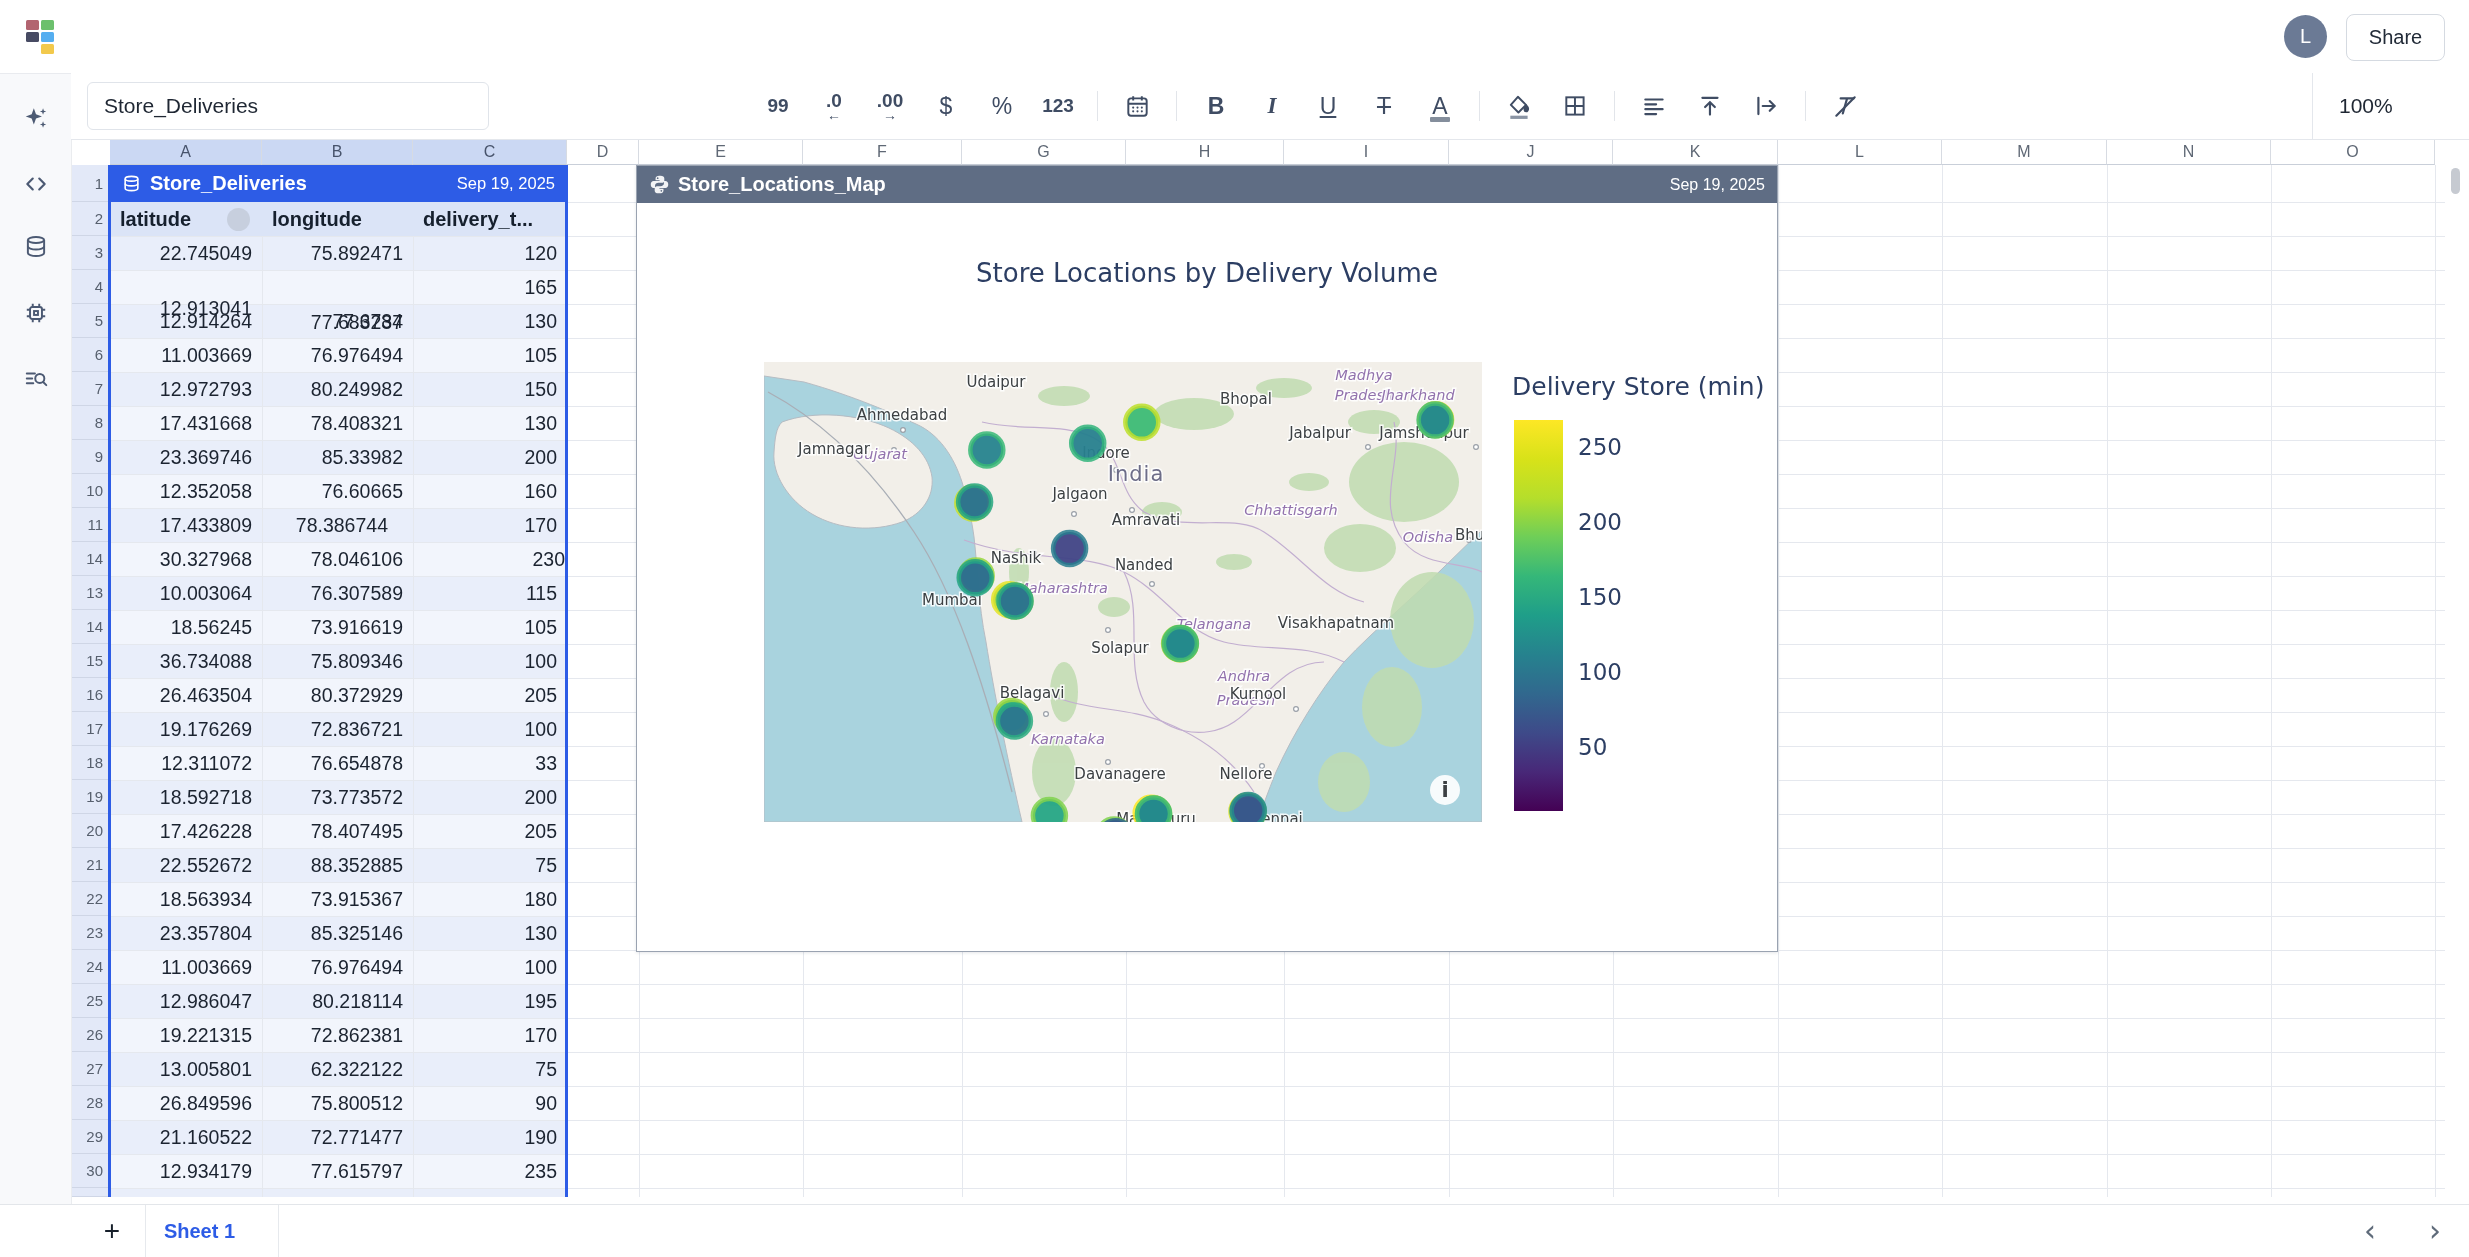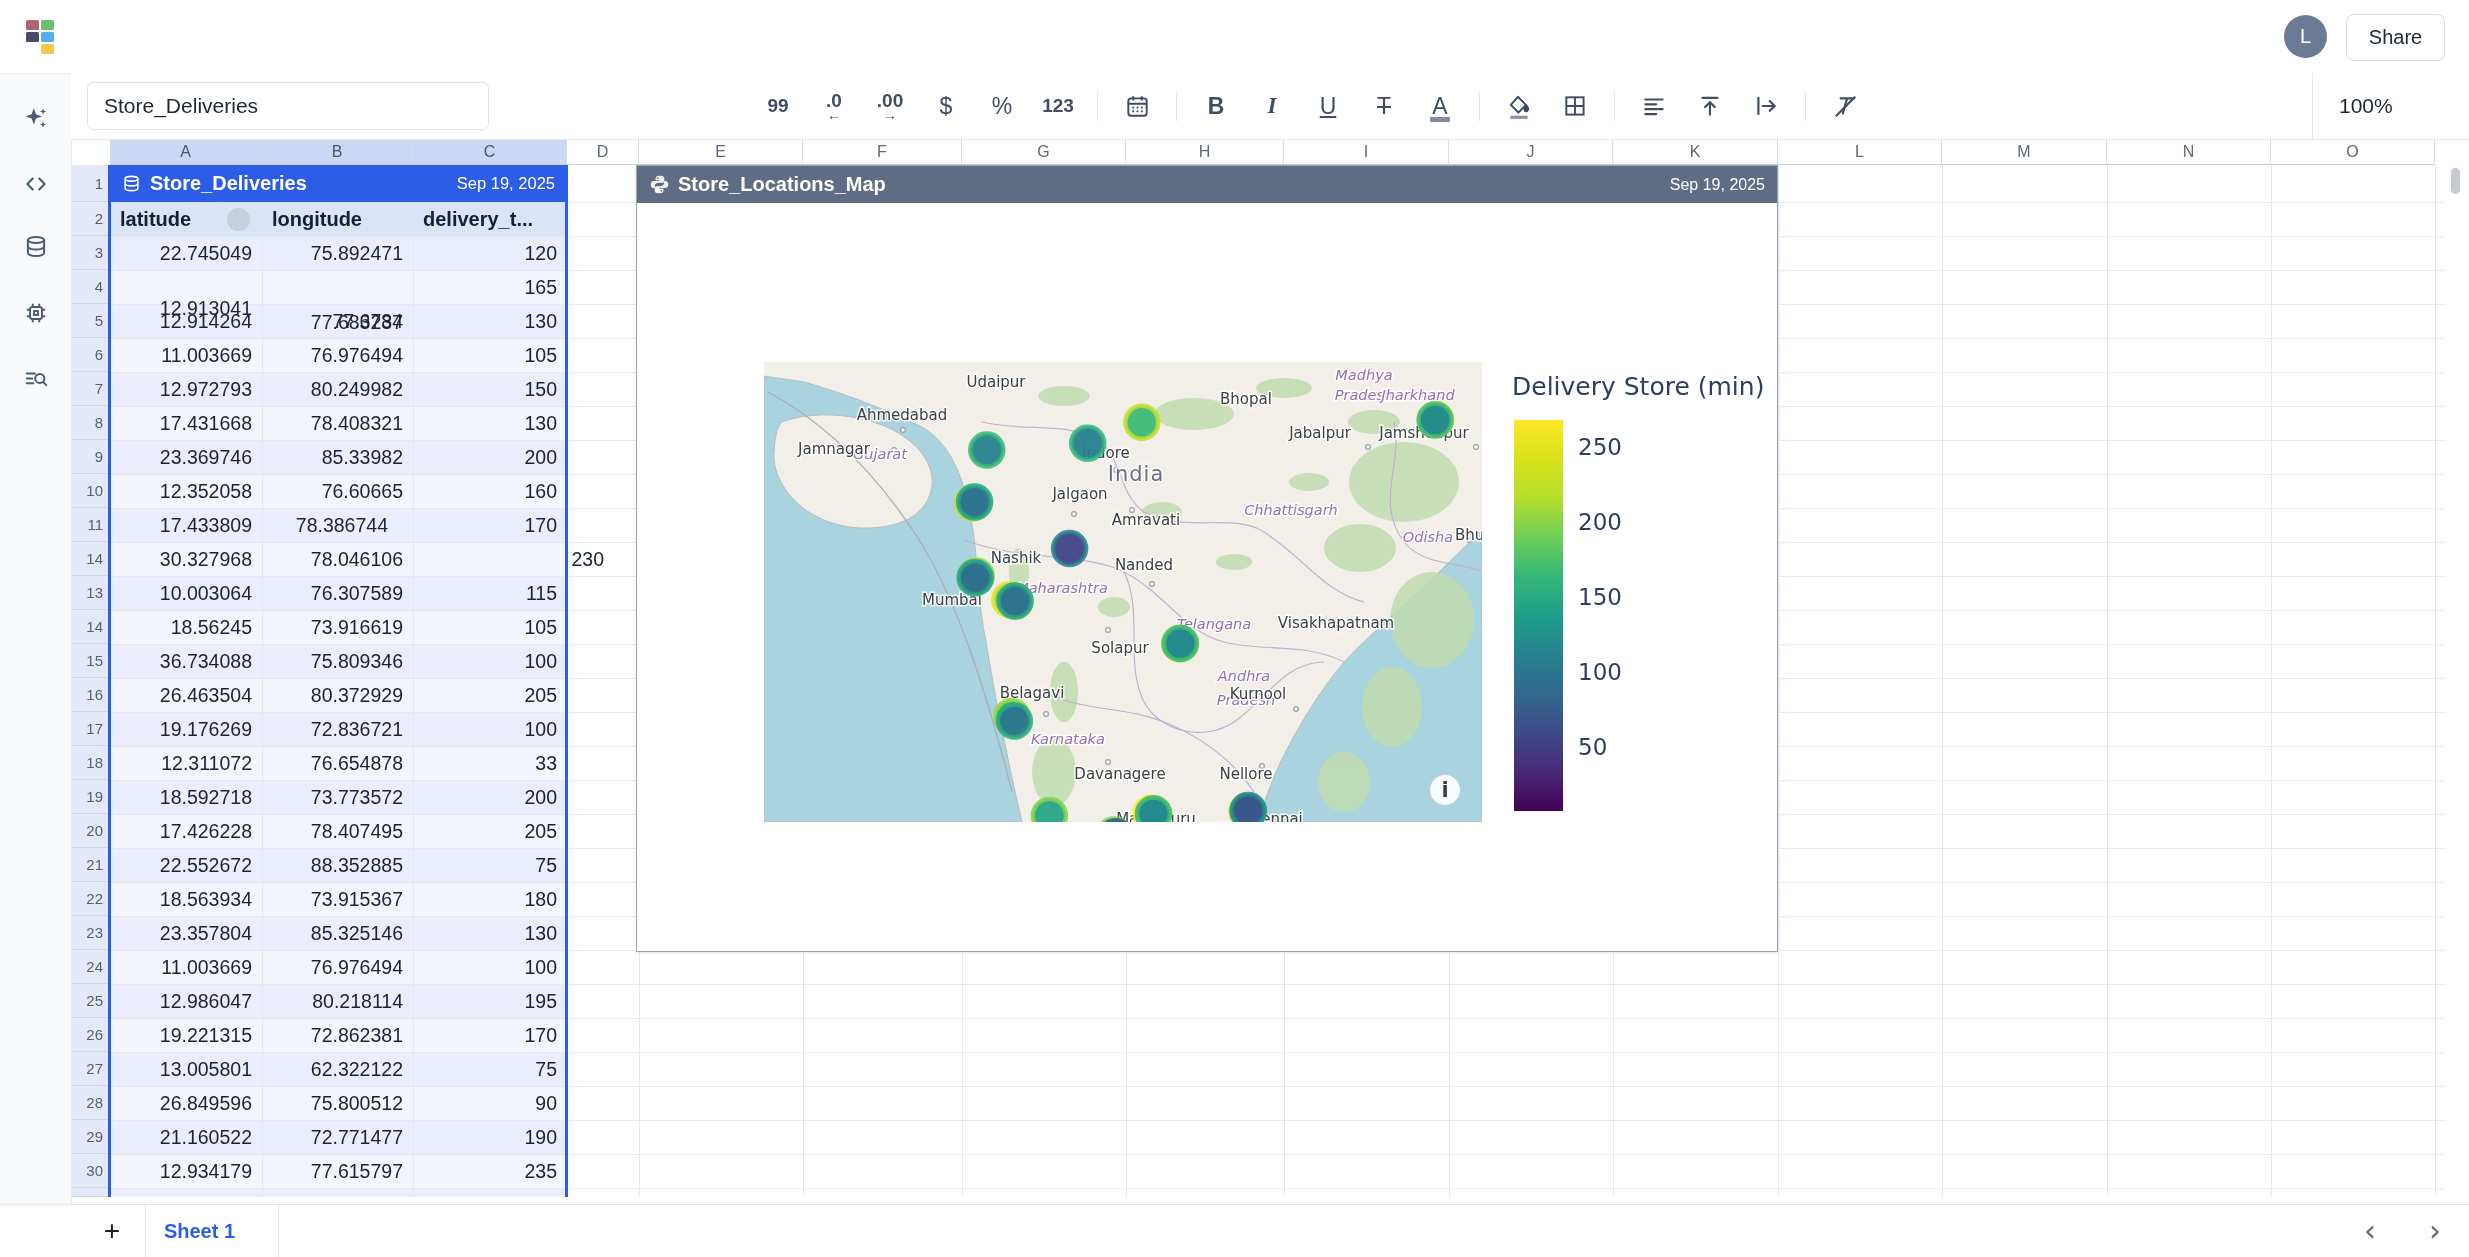--- a/index.html
+++ b/index.html
@@ -393,21 +393,21 @@
     <div class="dcell abs" style="left: 262px; top: 440px; width: 151px; height: 34px;">85.33982</div>
     <div class="dcell abs" style="left: 413px; top: 440px; width: 154px; height: 34px;">200</div>
     <div class="dcell abs" style="left: 110px; top: 474px; width: 152px; height: 34px;">12.352058</div>
     <div class="dcell abs" style="left: 262px; top: 474px; width: 151px; height: 34px;">76.60665</div>
     <div class="dcell abs" style="left: 413px; top: 474px; width: 154px; height: 34px;">160</div>
     <div class="dcell abs" style="left: 110px; top: 508px; width: 152px; height: 34px;">17.433809</div>
     <div class="dcell abs" style="left: 247px; top: 508px; width: 151px; height: 34px;">78.386744</div>
     <div class="dcell abs" style="left: 413px; top: 508px; width: 154px; height: 34px;">170</div>
     <div class="dcell abs" style="left: 110px; top: 542px; width: 152px; height: 34px;">30.327968</div>
     <div class="dcell abs" style="left: 262px; top: 542px; width: 151px; height: 34px;">78.046106</div>
-    <div class="dcell abs" style="left: 413px; top: 542px; width: 162px; height: 34px; margin-left: 39px;">230</div>
+    <div class="dcell abs" style="left: 413px; top: 542px; width: 162px; height: 34px;">230</div>
     <div class="dcell abs" style="left: 110px; top: 576px; width: 152px; height: 34px;">10.003064</div>
     <div class="dcell abs" style="left: 262px; top: 576px; width: 151px; height: 34px;">76.307589</div>
     <div class="dcell abs" style="left: 413px; top: 576px; width: 154px; height: 34px;">115</div>
     <div class="dcell abs" style="left: 110px; top: 610px; width: 152px; height: 34px;">18.56245</div>
     <div class="dcell abs" style="left: 262px; top: 610px; width: 151px; height: 34px;">73.916619</div>
     <div class="dcell abs" style="left: 413px; top: 610px; width: 154px; height: 34px;">105</div>
     <div class="dcell abs" style="left: 110px; top: 644px; width: 152px; height: 34px;">36.734088</div>
     <div class="dcell abs" style="left: 262px; top: 644px; width: 151px; height: 34px;">75.809346</div>
     <div class="dcell abs" style="left: 413px; top: 644px; width: 154px; height: 34px;">100</div>
     <div class="dcell abs" style="left: 110px; top: 678px; width: 152px; height: 34px;">26.463504</div>
@@ -474,20 +474,21 @@
   <div id="widget-head" class="abs">
     <svg width="21" height="21" viewBox="0 0 24 24">
       <g fill="#fff" opacity="0.92">
         <path d="M11.8,2 c-2.6,0 -4.3,1.1 -4.3,3 v2.2 h4.6 v0.9 H5.3 c-2,0 -3.3,1.6 -3.3,3.9 c0,2.3 1.3,3.9 3.3,3.9 h1.6 v-2.4 c0,-1.9 1.7,-3.4 3.9,-3.4 h4 c1.6,0 2.7,-1.1 2.7,-2.7 V5 c0,-1.9 -1.7,-3 -4.3,-3 z M9.9,3.8 a1,1 0 1 1 0,2 a1,1 0 0 1 0,-2 z"></path>
         <path d="M12.2,22 c2.6,0 4.3,-1.1 4.3,-3 v-2.2 h-4.6 v-0.9 h6.8 c2,0 3.3,-1.6 3.3,-3.9 c0,-2.3 -1.3,-3.9 -3.3,-3.9 h-1.6 v2.4 c0,1.9 -1.7,3.4 -3.9,3.4 h-4 c-1.6,0 -2.7,1.1 -2.7,2.7 V19 c0,1.9 1.7,3 4.3,3 z M14.1,20.2 a1,1 0 1 1 0,-2 a1,1 0 0 1 0,2 z"></path>
       </g>
     </svg>
     <span class="t">Store_Locations_Map</span>
     <span class="d">Sep 19, 2025</span>
   </div>
+  <div id="chart-title" class="abs">Store Locations by Delivery Volume</div>
   <div id="mapbox" class="abs"><svg viewBox="0 0 718 460" width="718" height="460">
         <rect width="718" height="460" fill="#f2efe9"></rect>
         <path d="M0,14 L40,20 C90,34 130,52 152,62 C175,72 190,95 198,120 C204,140 208,160 210,175 C214,210 214,240 222,280 C230,330 244,400 258,460 L0,460 Z" fill="#a9d3de" stroke="#b6bcc3" stroke-width="1"></path>
         <path d="M718,168 L680,205 C650,235 610,268 580,300 C555,330 530,370 512,410 C504,430 498,446 494,460 L718,460 Z" fill="#a9d3de" stroke="#b6bcc3" stroke-width="1"></path>
         <path d="M18,60 C50,48 95,52 125,66 C150,78 165,95 168,115 C170,135 158,152 138,160 C110,170 75,168 48,152 C24,138 8,112 10,90 C11,76 12,66 18,60 Z" fill="#f2efe9" stroke="#b6bcc3" stroke-width="1"></path>
         <path d="M4,30 C60,60 110,110 150,170 C190,230 220,320 248,430" fill="none" stroke="#a9aeb6" stroke-width="1.3"></path>
         <g fill="#c0dcb0" opacity="0.85">
           <ellipse cx="300" cy="34" rx="26" ry="10"></ellipse>
           <ellipse cx="430" cy="52" rx="40" ry="16"></ellipse>
           <ellipse cx="520" cy="26" rx="28" ry="10"></ellipse>

